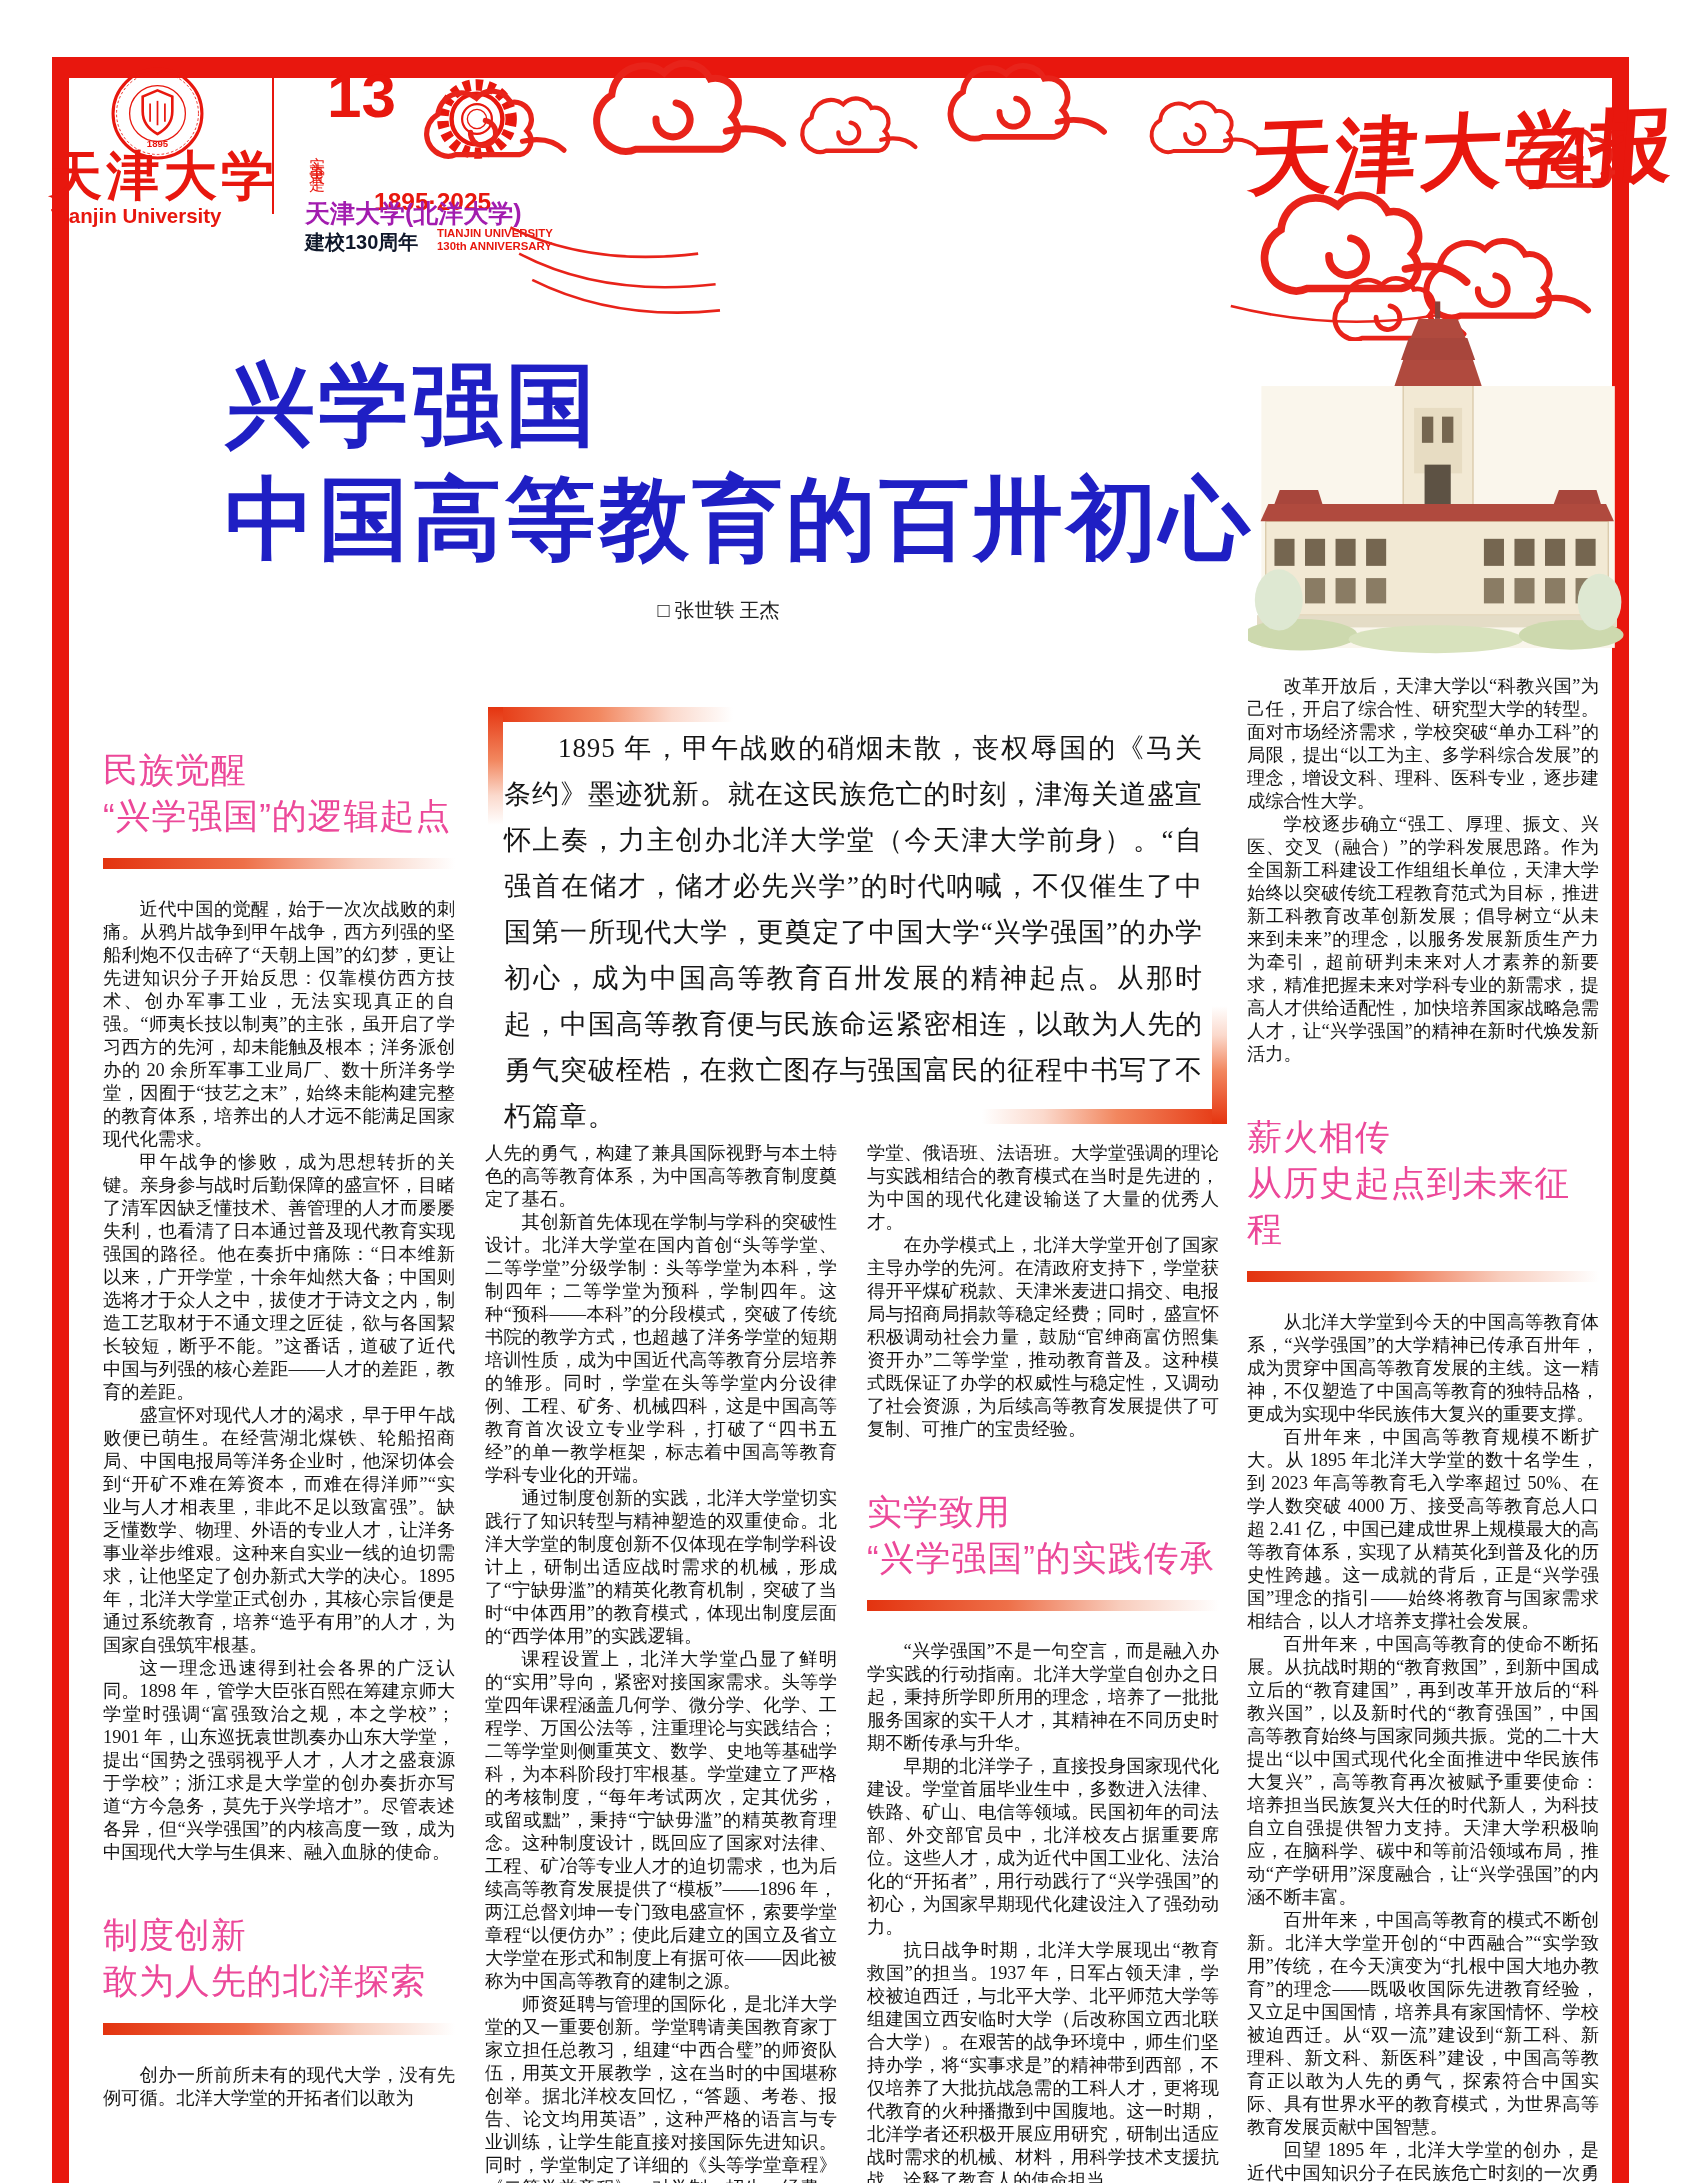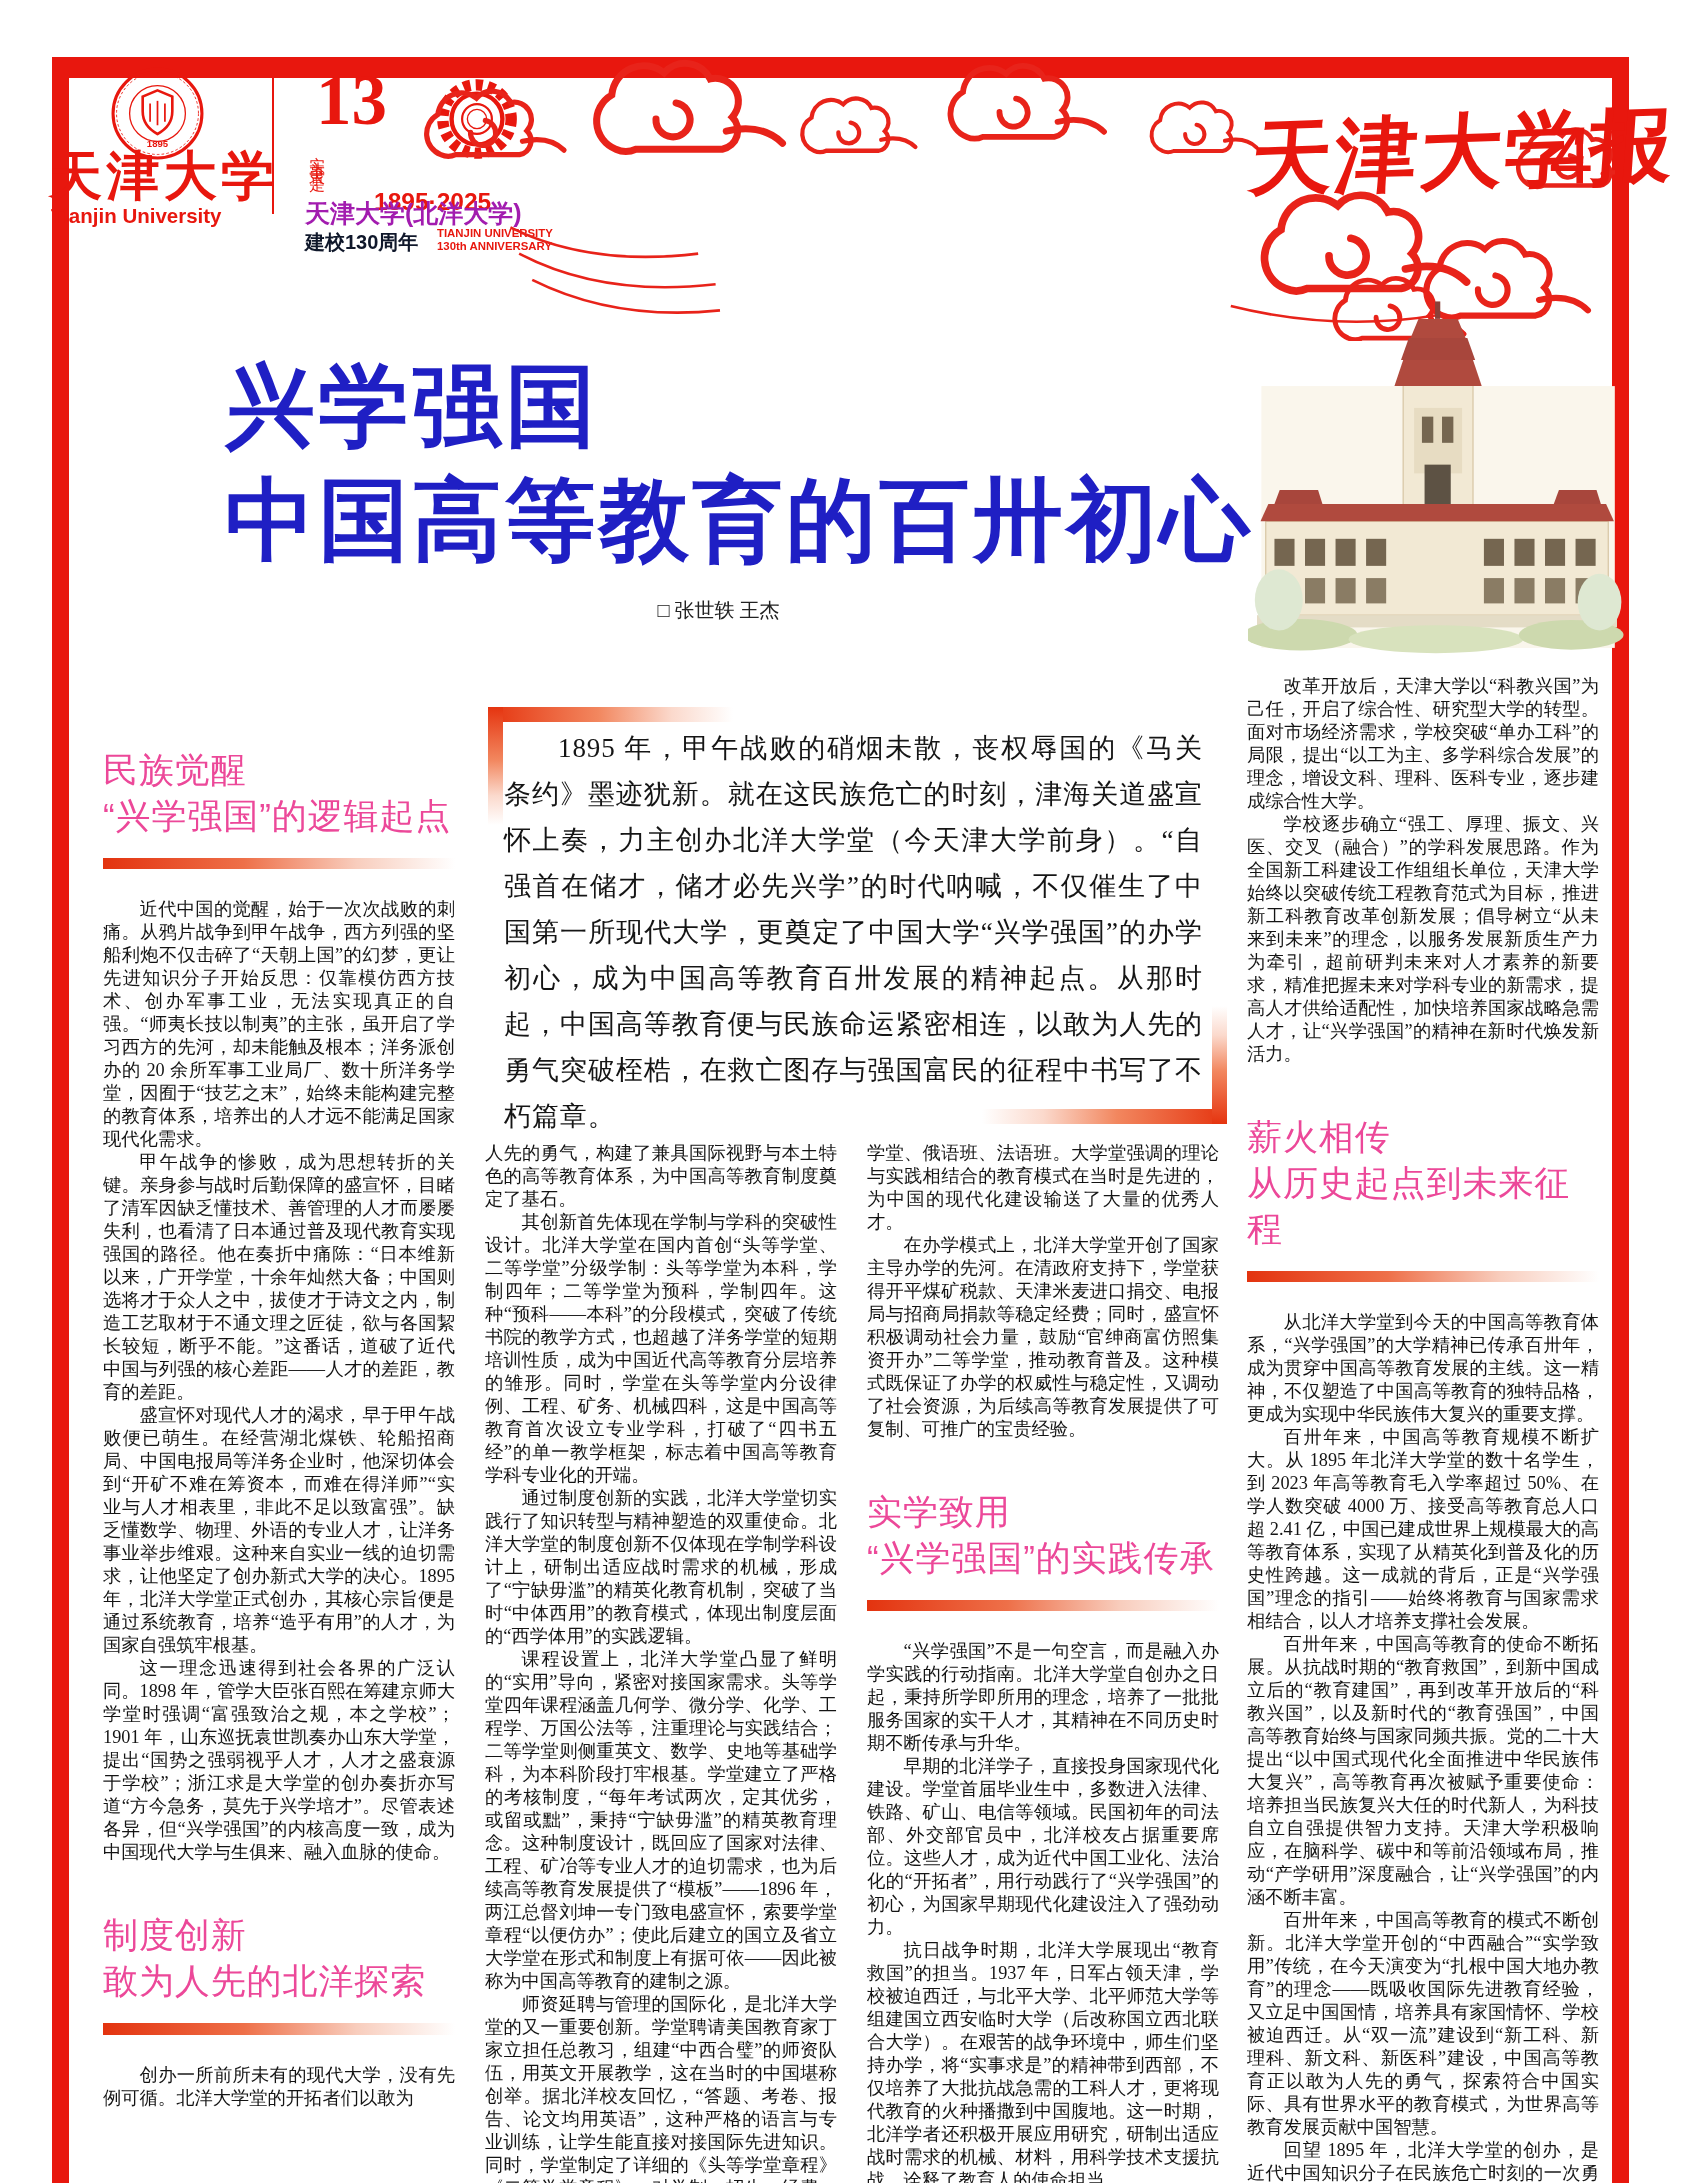--- a/index.html
+++ b/index.html
@@ -8,38 +8,38 @@
   
   .frame{position:absolute;background:#e8170e;}
   
   .univ-cn{position:absolute;left:49px;top:141px;font-size:53px;font-weight:900;color:#e8170e;
            letter-spacing:4.4px;font-family:"Liberation Serif",serif;}
   .univ-en{position:absolute;left:51px;top:204px;font-size:20.5px;font-weight:bold;color:#e8170e;
            font-family:"Liberation Sans",sans-serif;}
   .divider{position:absolute;left:272px;top:70px;width:2.2px;height:144px;background:#e8170e;}
   .motto-v{position:absolute;left:306px;top:144px;writing-mode:vertical-rl;font-size:15.7px;color:#e8170e;
            letter-spacing:7px;font-family:"Liberation Serif",serif;}
-  .anniv-digits{position:absolute;left:316px;top:65px;font-size:71px;line-height:1;font-weight:900;
-           color:#e8170e;font-family:Liberation Serif, serif;}
+  .anniv-digits{position:absolute;left:327px;top:65px;font-size:62px;line-height:1;font-weight:900;
+           color:#e8170e;font-family:Liberation Sans, sans-serif;}
   .gear{position:absolute;left:431px;top:73px;}
   .anniv-years{position:absolute;left:374px;top:188px;font-size:24.5px;font-weight:900;color:#e8170e;
            font-family:"Liberation Sans",sans-serif;}
   .anniv-cn{position:absolute;left:305px;top:197px;font-size:25px;font-weight:700;color:#a21caf;
            font-family:"Liberation Sans",sans-serif;}
   .anniv-sub-cn{position:absolute;left:305px;top:229px;font-size:20px;font-weight:900;color:#0f172a;
            font-family:"Liberation Sans",sans-serif;}
   .anniv-sub-en{position:absolute;left:437px;top:227px;font-size:11.4px;line-height:13px;font-weight:bold;
            color:#e8170e;font-family:"Liberation Sans",sans-serif;}
   .paper-name{position:absolute;left:1251px;top:98px;font-size:82px;font-weight:900;color:#e8170e;
            letter-spacing:2.6px;transform:skewX(-6deg) rotate(-2deg);font-family:"Liberation Serif",serif;}
   .page-num{position:absolute;left:1549px;top:110px;font-size:79px;font-weight:500;color:#e8170e;
            font-family:"Liberation Sans",sans-serif;}
   
   .title{position:absolute;left:225px;top:349px;color:#1f1fc4;font-weight:900;
-         font-size:90px;line-height:114px;letter-spacing:3.5px;font-family:Liberation Sans, sans-serif;}
+         font-size:90px;line-height:114px;letter-spacing:3.5px;font-family:Liberation Serif, serif;}
   .byline{position:absolute;left:500px;top:597px;width:437px;text-align:center;font-size:20px;
          color:#222;font-family:"Liberation Serif",serif;}
   
   .intro{position:absolute;left:504px;top:725px;width:699px;font-size:27px;line-height:46px;
          text-indent:2em;color:#151515;text-align:justify;letter-spacing:0.9px;}
   .brk{position:absolute;}
   .grad-r{background:linear-gradient(90deg,#e5340f 0%,#f2875f 45%,#fbd9cc 75%,rgba(255,255,255,0)100%);}
   .grad-l{background:linear-gradient(270deg,#e5340f 0%,#f2875f 45%,#fbd9cc 75%,rgba(255,255,255,0)100%);}
   .grad-d{background:linear-gradient(180deg,#e5340f 0%,#f2875f 45%,#fbd9cc 75%,rgba(255,255,255,0)100%);}
   .grad-u{background:linear-gradient(0deg,#e5340f 0%,#f2875f 45%,#fbd9cc 75%,rgba(255,255,255,0)100%);}

